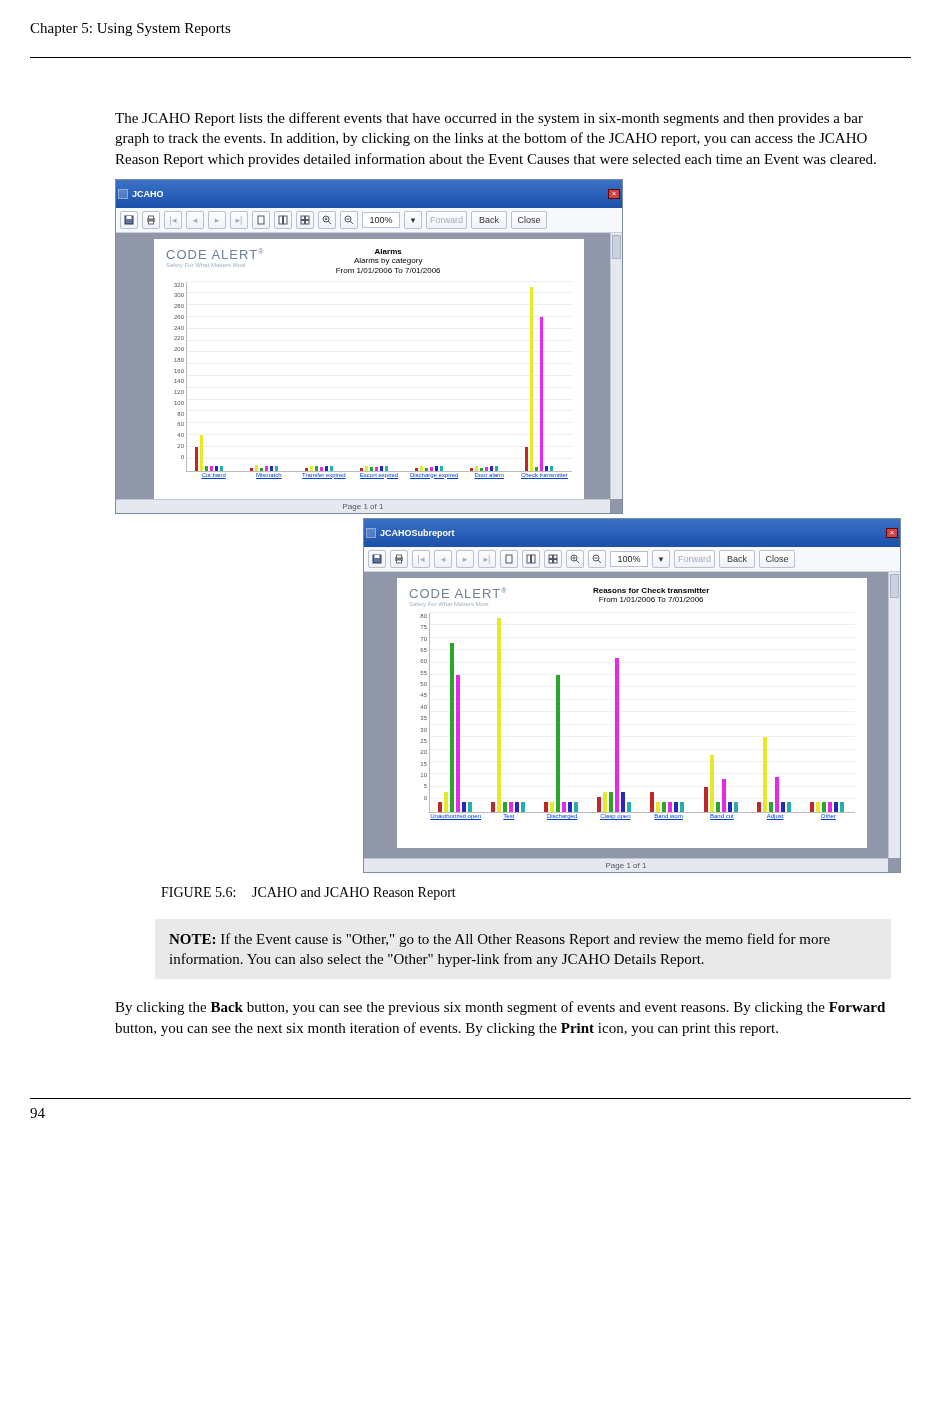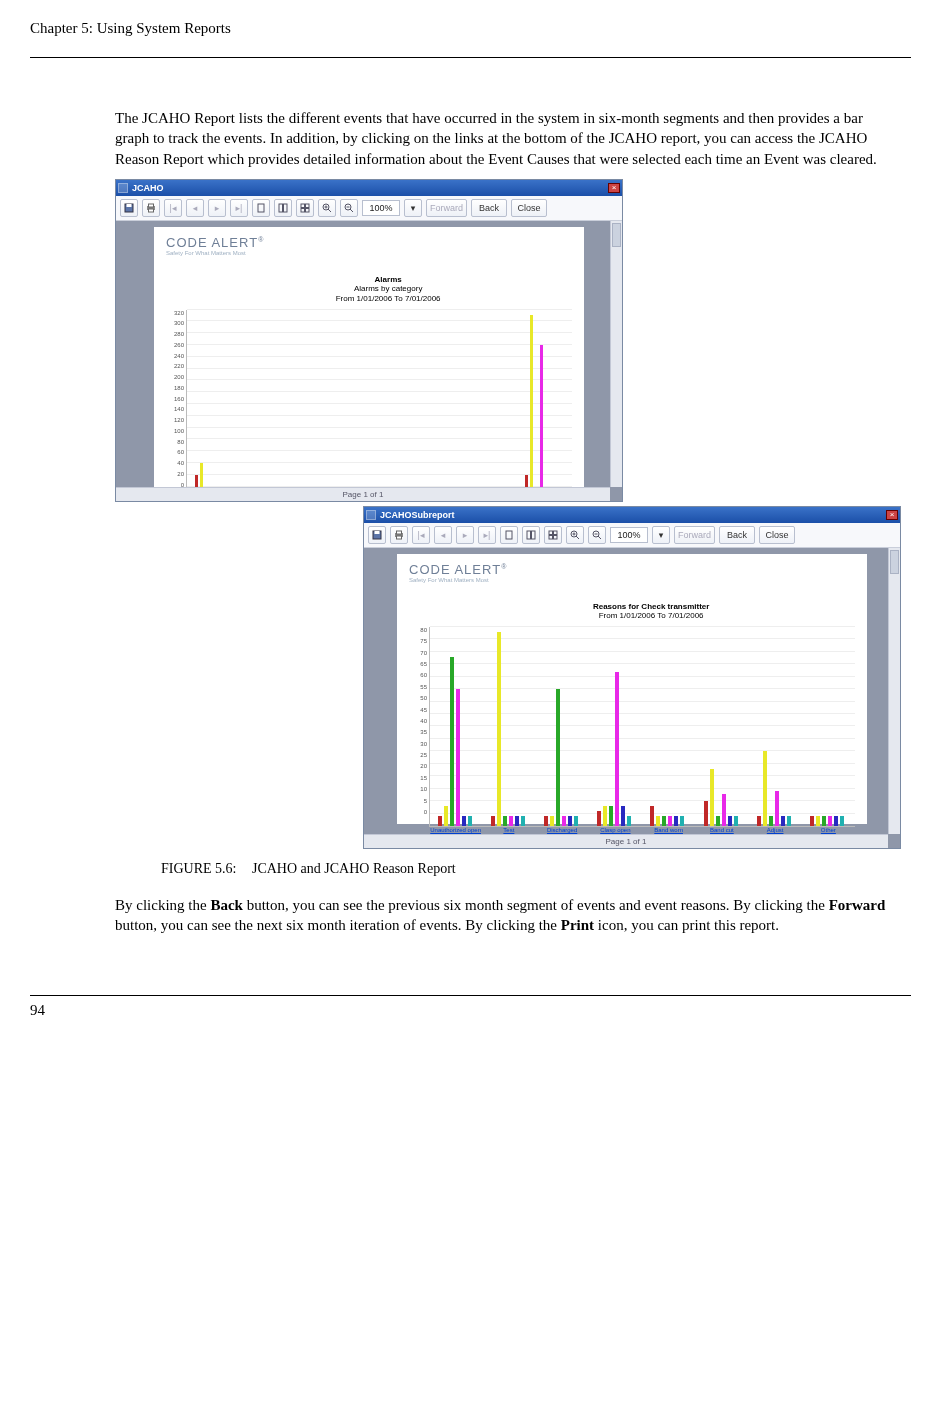--- a/index.html
+++ b/index.html
@@ -88,21 +88,21 @@
       width: 538px;
       margin-left: 248px;
       margin-top: 4px;
     }
     .titlebar {
       background: linear-gradient(#3a72c8, #1b4fa8);
       color: #fff;
       display: flex;
       align-items: center;
       justify-content: space-between;
-      height: 16px;
+      height: 28px;
       padding: 0 2px;
       font-size: 9px;
     }
     .titlebar .ticon {
       width: 10px; height: 10px; background: #fff3; border: 1px solid #fff5; margin-right: 4px;
     }
     .titlebar .ttext { flex: 1; font-weight: bold; }
     .titlebar .tclose {
       width: 12px; height: 10px; background: #c44; border: 1px solid #600;
       display: flex; align-items: center; justify-content: center; color:#fff; font-size:8px; line-height:1;
@@ -178,21 +178,21 @@
       letter-spacing: 1px;
     }
     .logo .reg { font-size: 7px; vertical-align: super; }
     .logo-sub { font-size: 6px; color:#9fb0c2; letter-spacing:0; }
     .chart-title-block {
       text-align: center;
       font-size: 8px;
       color: #000;
       line-height: 1.2;
     }
-    .chart-title-block .ct1 { font-weight: bold; margin-top: 40px; }
+    .chart-title-block .ct1 { font-weight: bold; }
     .chart-area {
       position: relative;
       margin-top: 6px;
       height: 190px;
       display: flex;
     }
     .second .chart-area { height: 200px; }
     .yaxis {
       width: 20px;
       display: flex;
@@ -638,20 +638,23 @@
       </div>
     </div>
 
   </div>
 
   <div class="figure-caption">
     <span class="fig-label">FIGURE 5.6:</span>
     <span>JCAHO and JCAHO Reason Report</span>
   </div>
 
+  <div class="note-box">
+    <span class="note-label">NOTE:</span><span> If the Event cause is "Other," go to the All Other Reasons Report and review the memo field for more information. You can also select the "Other" hyper-link from any JCAHO Details Report.</span>
+  </div>
 
   <p class="after-note">
     <span>By clicking the </span><span class="bold">Back</span><span> button, you can see the previous six month segment of events and event reasons. By clicking the </span><span class="bold">Forward</span><span> button, you can see the next six month iteration of events. By clicking the </span><span class="bold">Print</span><span> icon, you can print this report.</span>
   </p>
 </div>
 
 <hr class="footer-rule">
 <div class="page-footer">
   <span>94</span>
 </div>

